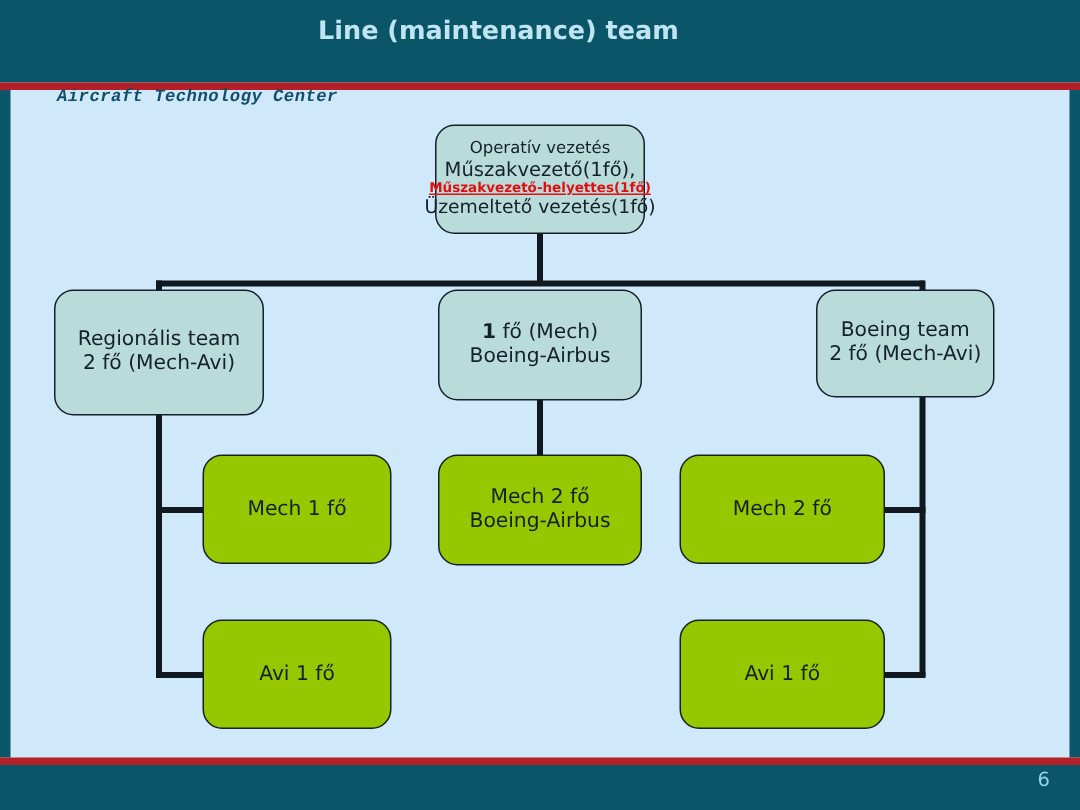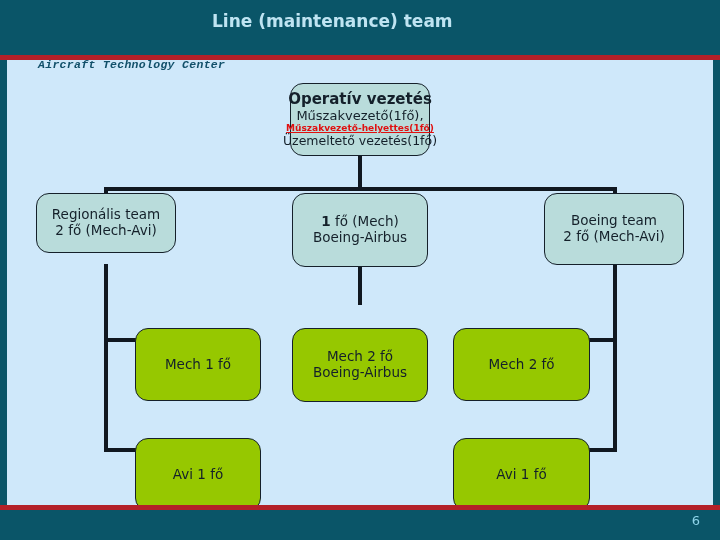--- a/index.html
+++ b/index.html
@@ -121,44 +121,43 @@
     font-family: "DejaVu Sans", sans-serif;
     line-height: 1.16;
   }
   .node.teal {
     background: #b9dcdb;
     color: #14202a;
   }
   .node.green {
     background: #96c800;
     color: #14202a;
-    margin-top: 25px;
   }
   .node .ln { display: block; white-space: nowrap; }
   .node .ln.red { color: #e01010; font-size: 9px; font-weight: bold; text-decoration: underline; }
 
   
   #node-top {
     left: 290px; top: 83px; width: 140px; height: 73px;
     font-size: 12.5px;
   }
-  #node-top .ln.t1 { font-weight: bold; font-size: 15px; }
+  #node-top .ln.t1 { font-weight: normal; font-size: 11px; }
   #node-top .ln.t2 { font-size: 13px; }
   #node-top .ln.t4 { font-size: 12.5px; }
 
   #node-regional {
-    left: 36px; top: 193px; width: 140px; height: 60px;
+    left: 36px; top: 193px; width: 140px; height: 84px;
     font-size: 13.5px;
   }
   #node-third {
     left: 292px; top: 193px; width: 136px; height: 74px;
     font-size: 13.5px;
   }
   #node-boeing {
-    left: 544px; top: 193px; width: 140px; height: 72px;
+    left: 544px; top: 193px; width: 119px; height: 72px;
     font-size: 13.5px;
   }
 
   #node-mech1 {
     left: 135px; top: 303px; width: 126px; height: 73px;
     font-size: 13.5px;
   }
   #node-mech2ba {
     left: 292px; top: 303px; width: 136px; height: 74px;
     font-size: 13.5px;

